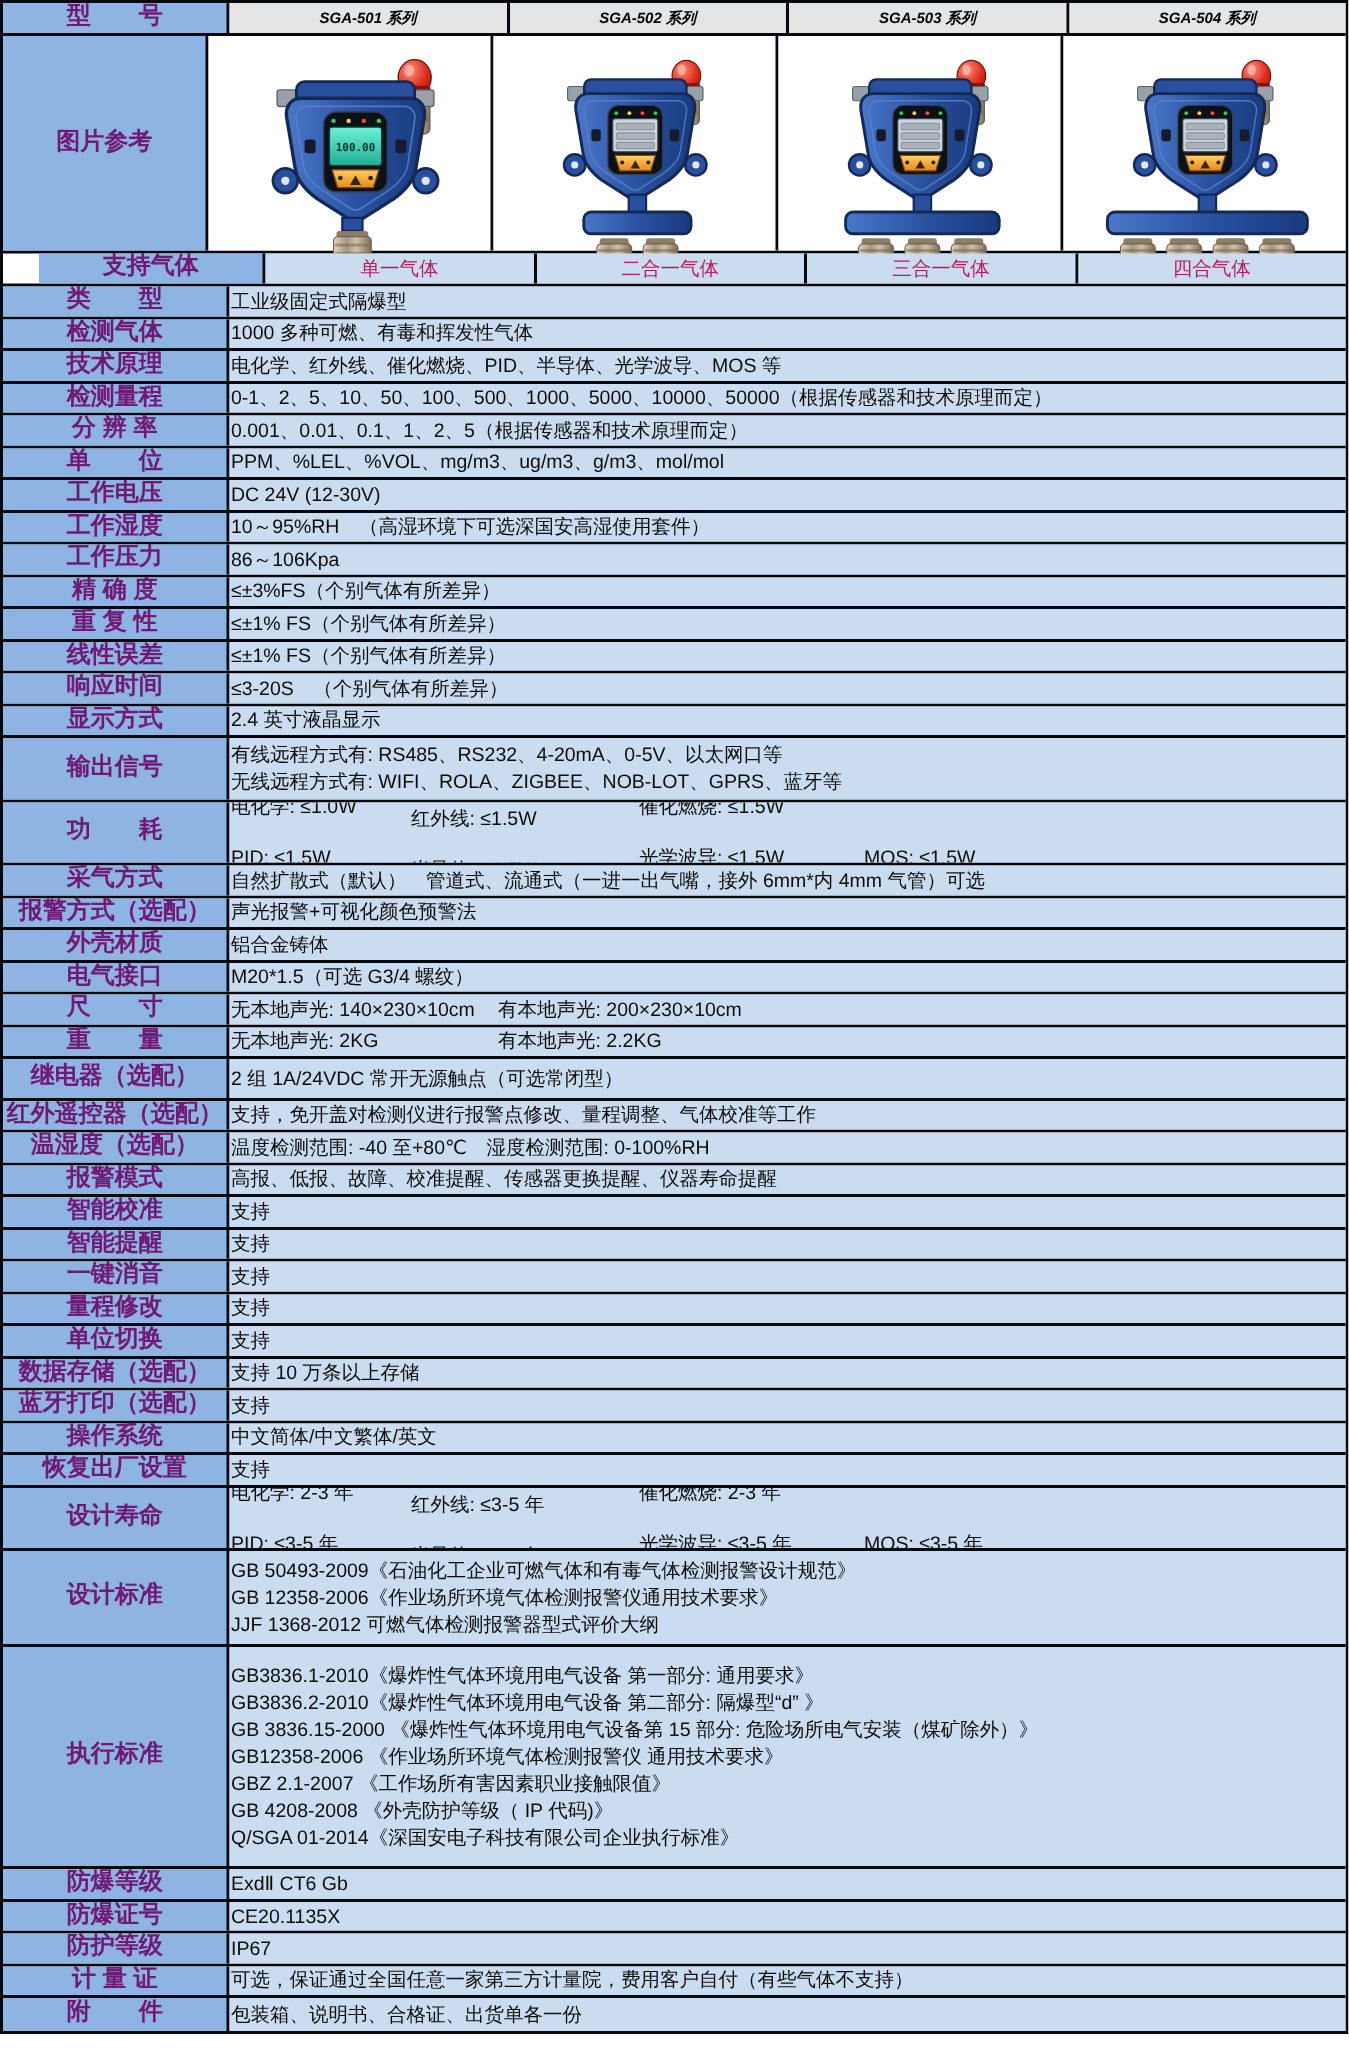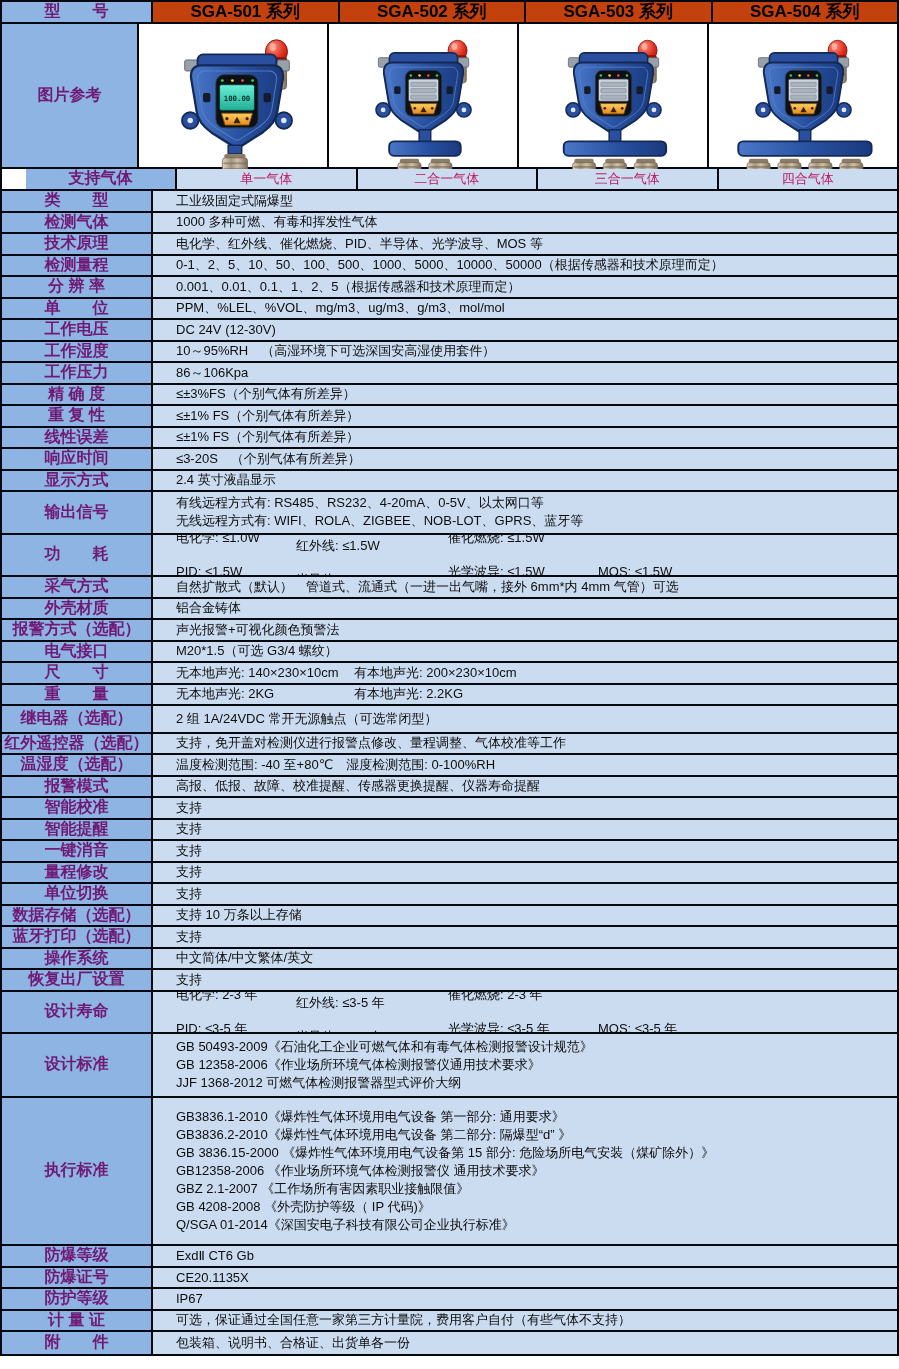--- a/index.html
+++ b/index.html
@@ -4,23 +4,23 @@
 <style>
   *{box-sizing:border-box;}
   html,body{margin:0;padding:0;background:#ffffff;}
   body{width:899px;font-family:"Liberation Sans","DejaVu Sans",sans-serif;}
   .tbl{width:899px;border:2px solid #06080f;display:flex;flex-direction:column;background:#fff;}
   .row{display:flex;border-bottom:2px solid #06080f;flex:0 0 auto;height:21.5px;}
   .row:last-child{border-bottom:none;}
   .lc{width:151px;border-right:2px solid #06080f;background:#8db4e3;display:flex;align-items:center;justify-content:center;
       font-weight:bold;font-size:16px;color:#701a75;text-align:center;line-height:1.05;padding:0 2px;}
   .vc{flex:1;background:#cbdcf1;display:flex;flex-direction:column;justify-content:center;
-      padding-left:23px;font-size:13px;color:#0d0d0d;overflow:hidden;}
-  .mc{flex:1;border-right:2px solid #06080f;background:#c2410c;display:flex;align-items:center;justify-content:center;
-      font-weight:bold;font-size:17px;color:#000;}
+      padding-left:1px;font-size:13px;color:#0d0d0d;overflow:hidden;}
+  .mc{flex:1;border-right:2px solid #06080f;background:#e5e5e5;display:flex;align-items:center;justify-content:center;
+      font-weight:bold;font-size:10px;color:#000;font-style:italic;}
   .mc:last-child{border-right:none;}
   .ic{flex:1;border-right:2px solid #06080f;background:#ffffff;display:flex;align-items:flex-start;justify-content:center;padding-top:15px;}
   .ic:last-child{border-right:none;}
   .gc{flex:1;border-right:2px solid #06080f;background:#cbdcf1;display:flex;align-items:center;justify-content:center;
       font-size:13px;color:#be185d;}
   .gc:last-child{border-right:none;}
   .r-img{height:145px;}
   .r-gas{height:22.5px;padding-left:24px;}
   .r-2l{height:42.5px;}
   .r-3l{height:63.5px;}
@@ -379,26 +379,26 @@
           <span>MOS: ≤1.5W</span>
         </div>
     </div>
   </div>
 
   <div class="row">
       <div class="lc">采气方式</div>
       <div class="vc">自然扩散式（默认）　管道式、流通式（一进一出气嘴，接外 6mm*内 4mm 气管）可选</div>
     </div>
   <div class="row">
+      <div class="lc">报警方式（选配）</div>
+      <div class="vc">声光报警+可视化颜色预警法</div>
+    </div>
+  <div class="row">
       <div class="lc">外壳材质</div>
       <div class="vc">铝合金铸体</div>
-    </div>
-  <div class="row">
-      <div class="lc">报警方式（选配）</div>
-      <div class="vc">声光报警+可视化颜色预警法</div>
     </div>
   <div class="row">
       <div class="lc">电气接口</div>
       <div class="vc">M20*1.5（可选 G3/4 螺纹）</div>
     </div>
 
   <div class="row">
     <div class="lc">尺　　寸</div>
     <div class="vc">
       <div class="ln">

